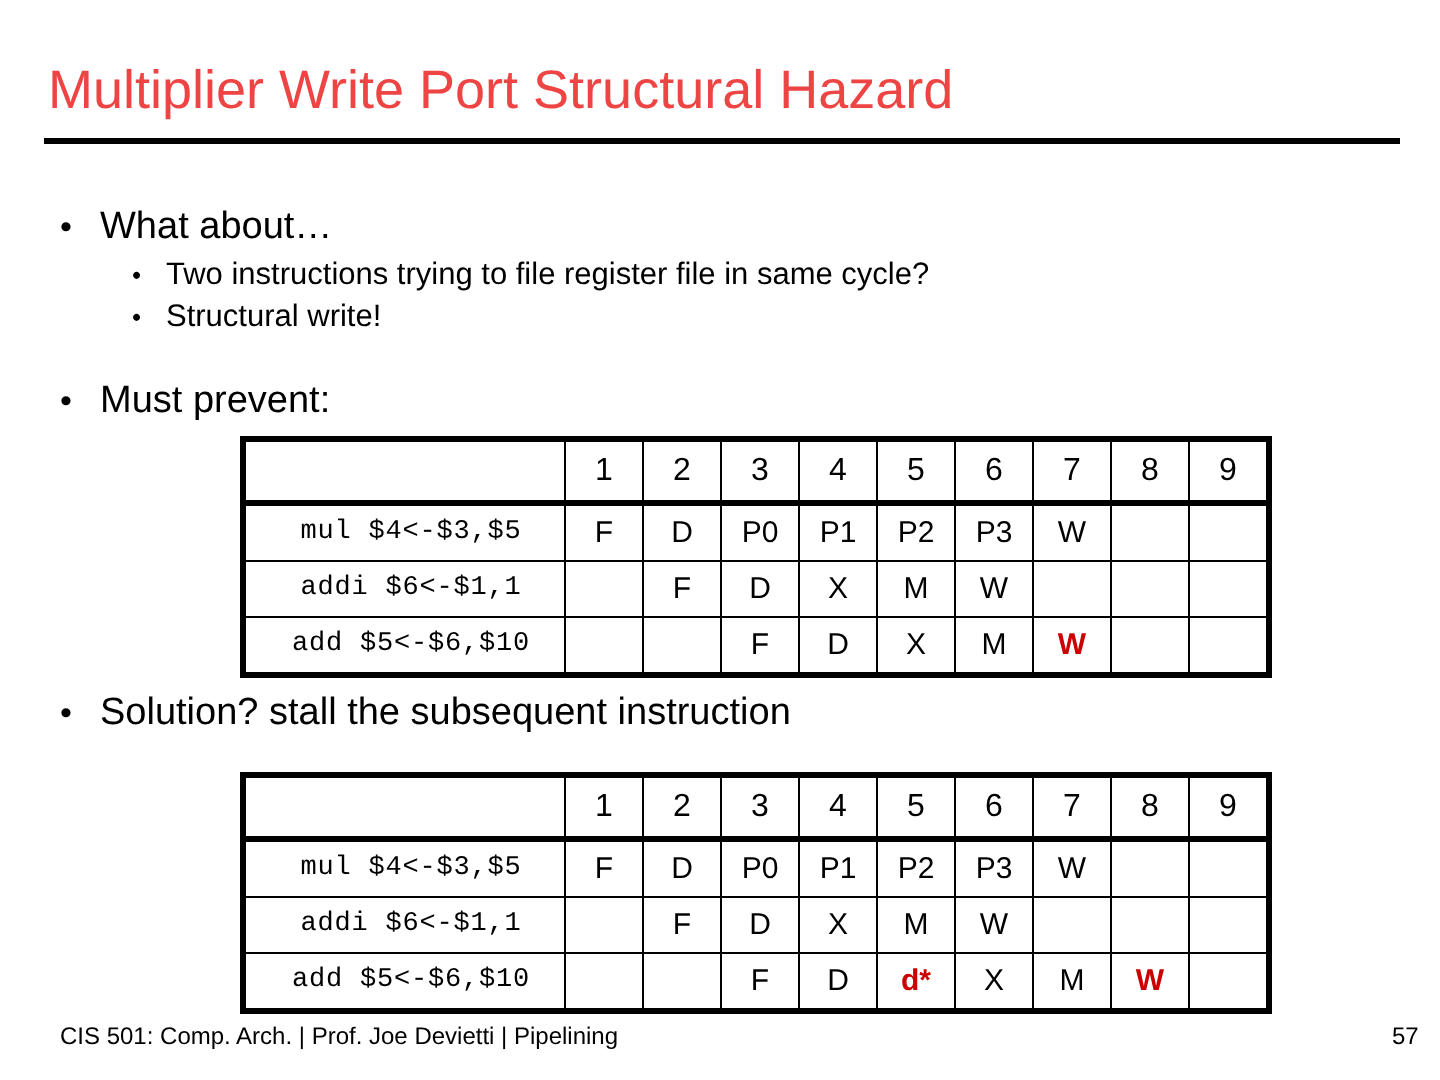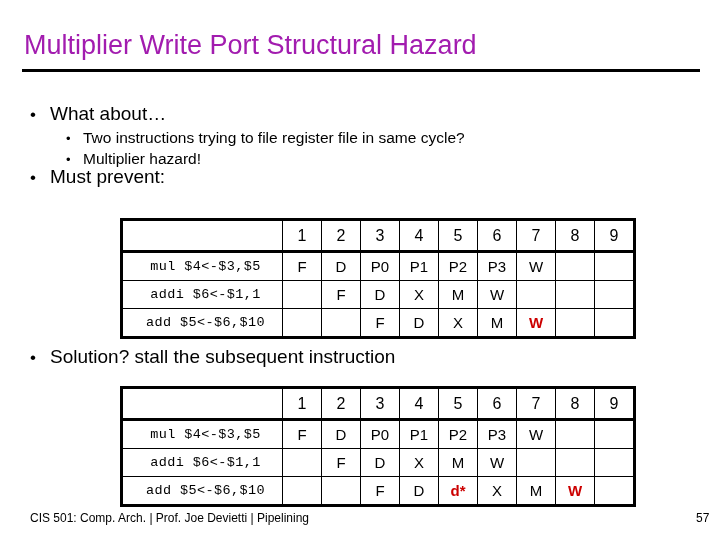--- a/index.html
+++ b/index.html
@@ -17,21 +17,21 @@
   }
 
   
   #slide-title {
     position: absolute;
     left: 24px;
     top: 28px;
     width: 676px;
     font-size: 27px;
     line-height: 34px;
-    color: #a21caf;
+    color: #ef4444;
     white-space: nowrap;
     letter-spacing: 0px;
   }
   #title-rule {
     position: absolute;
     left: 22px;
     top: 69px;
     width: 678px;
     height: 3px;
     background: #000000;
@@ -61,21 +61,21 @@
   .bullet-l2 .dot {
     display: inline-block;
     width: 17px;
     font-size: 13px;
     vertical-align: baseline;
   }
 
   #b-what-about { top: 102px; }
   #b-two-instructions { top: 128px; }
   #b-structural-hazard { top: 149px; }
-  #b-must-prevent { top: 165px; }
+  #b-must-prevent { top: 189px; }
   #b-solution { top: 345px; }
 
   
   .pipe-table {
     position: absolute;
     left: 120px;
     border-collapse: collapse;
     table-layout: fixed;
     border: 3px solid #000000;
   }
@@ -136,21 +136,21 @@
 <div id="title-rule"></div>
 
 <div class="bullet-l1" id="b-what-about">
   <span class="dot">•</span><span>What about…</span>
 </div>
 
 <div class="bullet-l2" id="b-two-instructions">
   <span class="dot">•</span><span>Two instructions trying to file register file in same cycle?</span>
 </div>
 <div class="bullet-l2" id="b-structural-hazard">
-  <span class="dot">•</span><span>Multiplier hazard!</span>
+  <span class="dot">•</span><span>Structural write!</span>
 </div>
 
 <div class="bullet-l1" id="b-must-prevent">
   <span class="dot">•</span><span>Must prevent:</span>
 </div>
 
 <table class="pipe-table" id="table-must-prevent">
     <thead>
       <tr>
         <td class="instr-col"></td>

